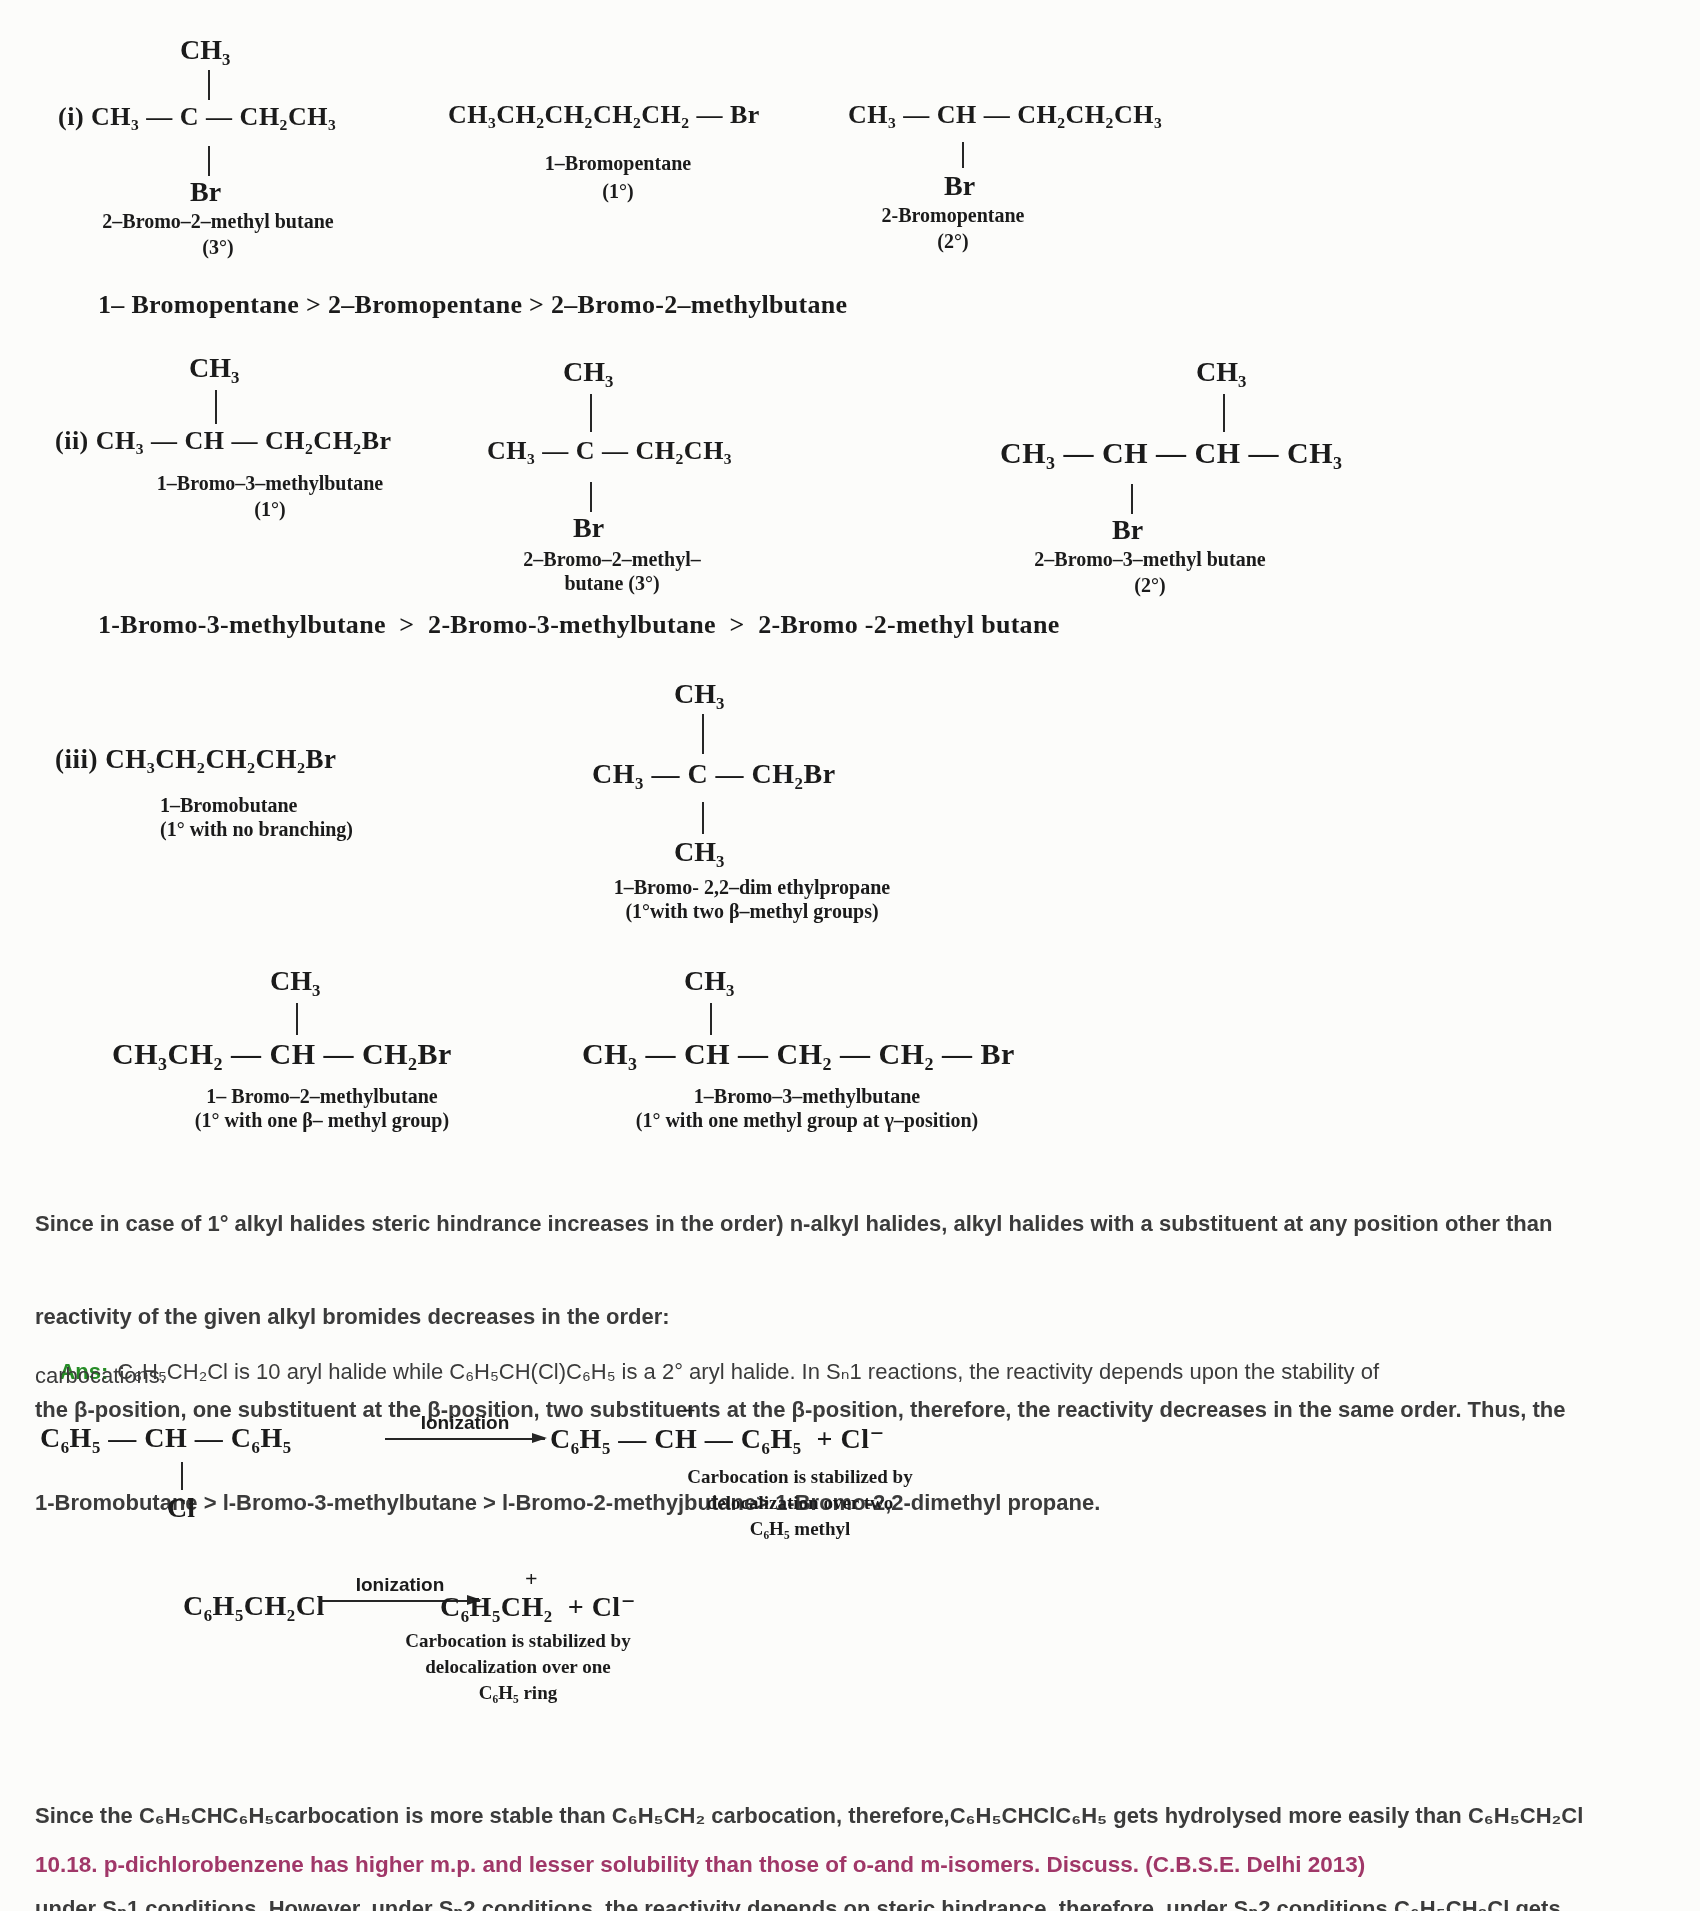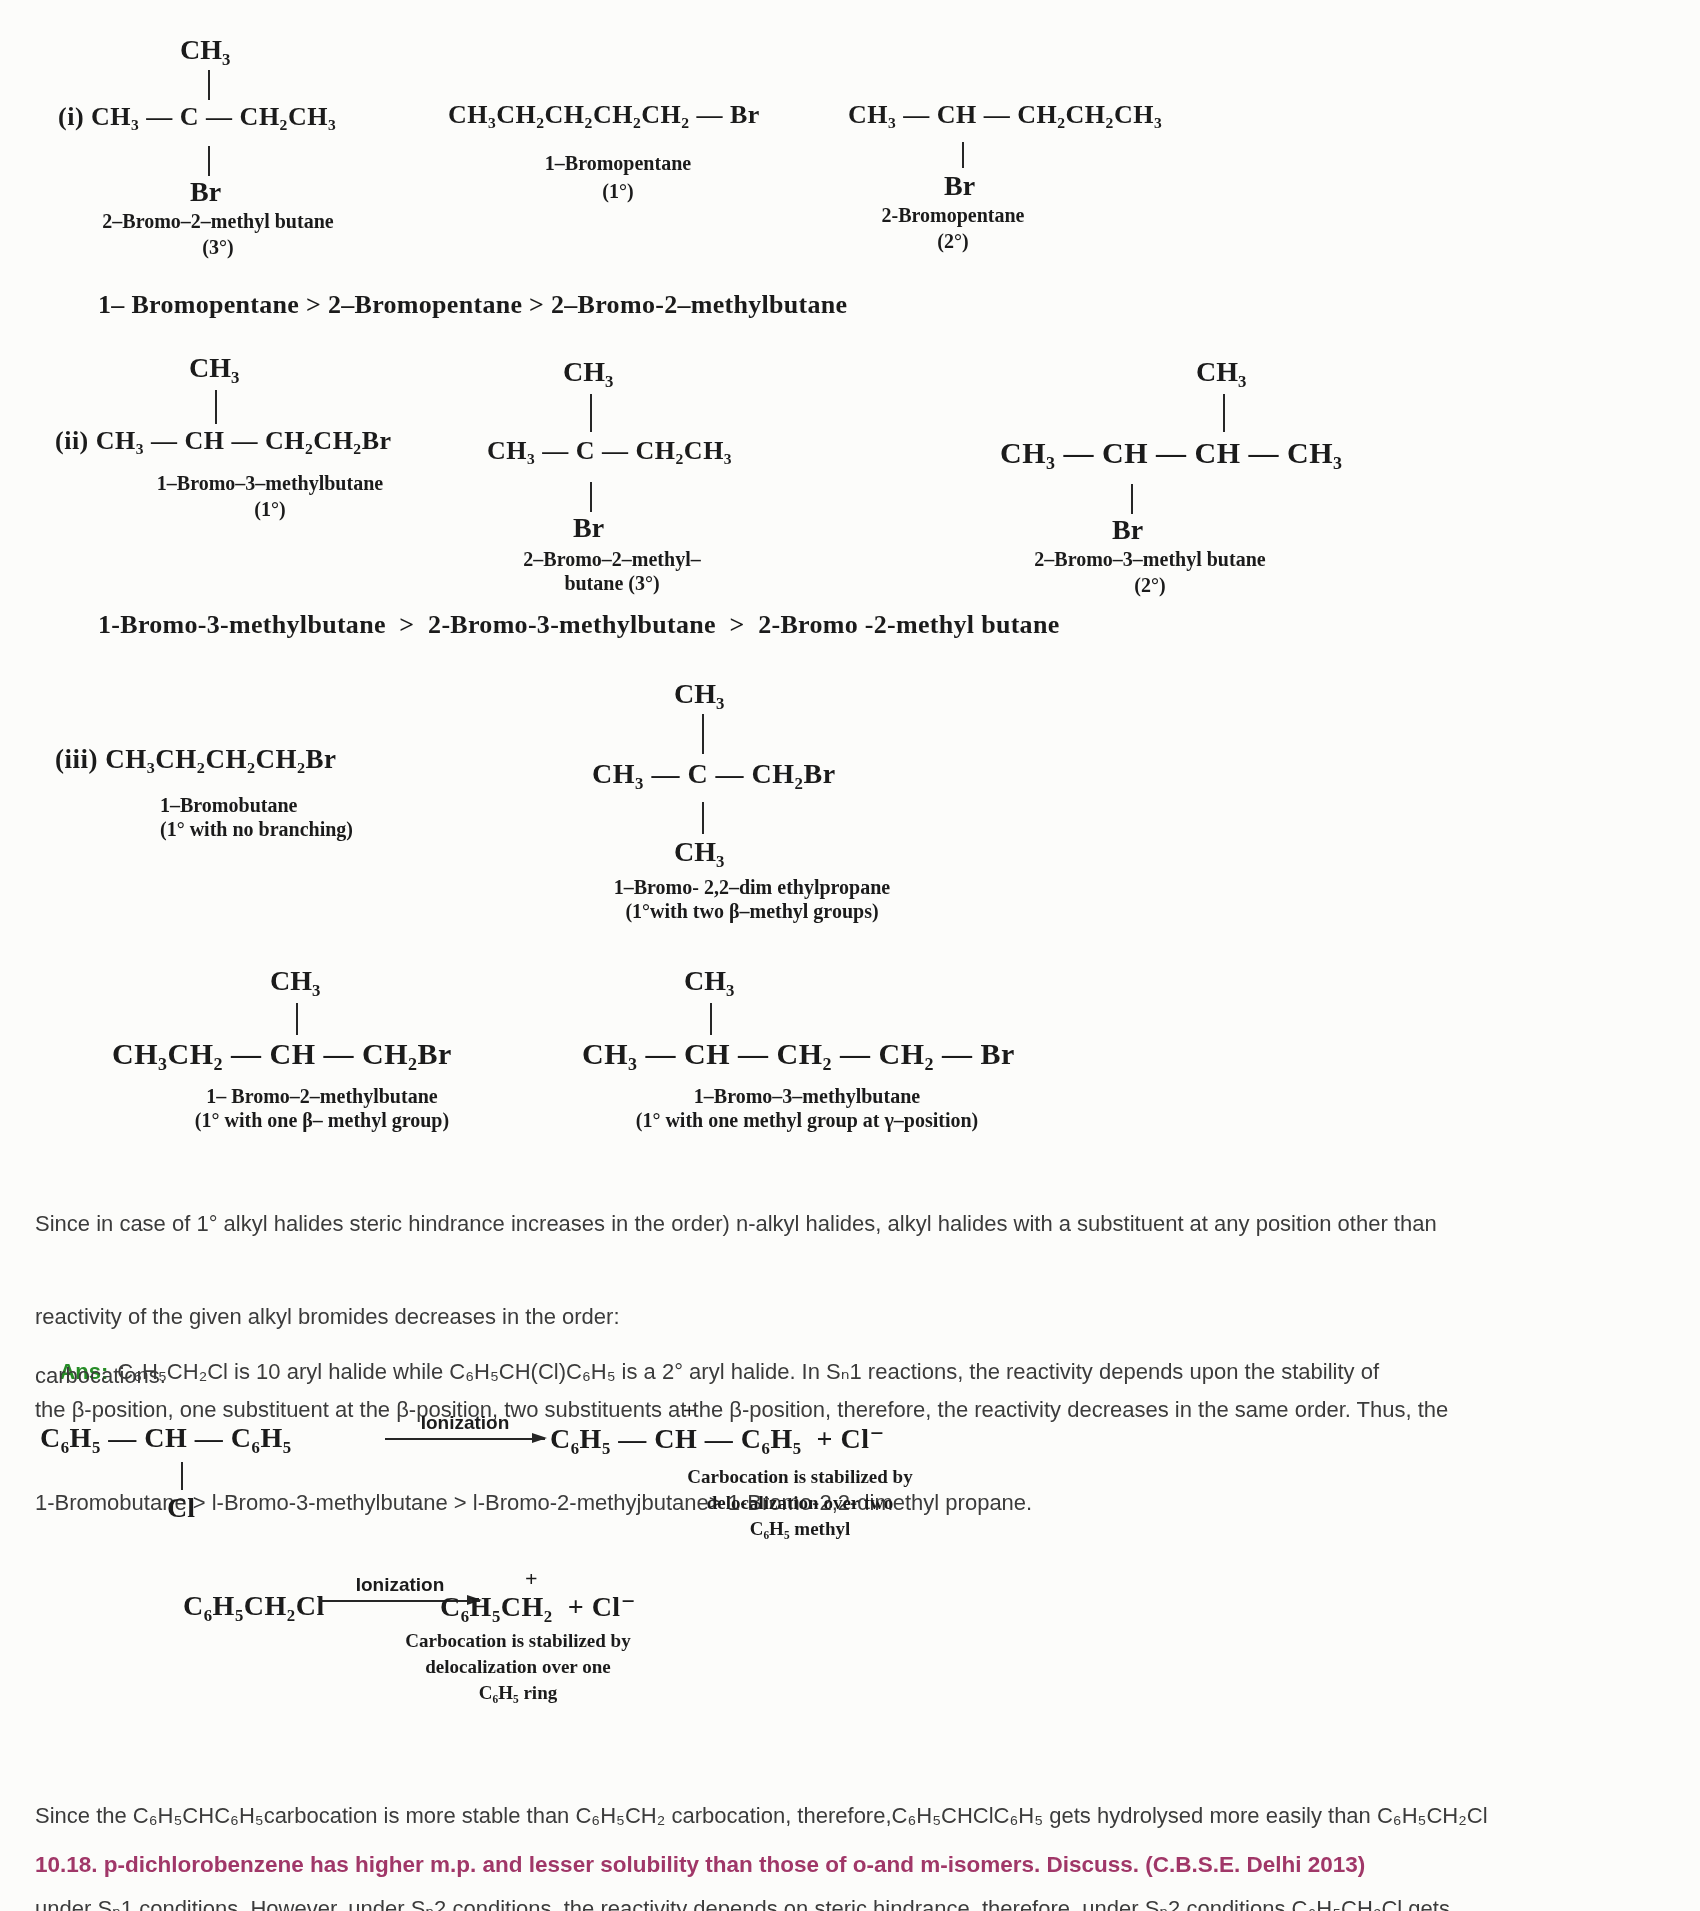--- a/index.html
+++ b/index.html
@@ -31,21 +31,21 @@
   .order{
     position:absolute;white-space:pre;
     font-family:"Liberation Serif","DejaVu Serif",serif;
     font-weight:700;font-size:26px;color:var(--ink,#1b1b1b);letter-spacing:.3px;
   }
   
   .bodyline{
     position:absolute;white-space:pre;
     font-size:22px;line-height:31px;color:var(--body-text,#3b3b3b);
   }
-  .bodyline > div{white-space:pre;}
+  .bodyline > div{white-space:pre;font-weight:bold;}
   .qhead{
     position:absolute;white-space:pre;font-weight:700;font-size:22.5px;
     color:var(--question,#a03768);
   }
   .ansline{position:absolute;white-space:pre;font-size:22px;color:var(--body-text,#3b3b3b);}
   .anslabel{color:var(--answer-green,#268c26);font-weight:700;margin-right:9px;}
   
   .rxn{position:absolute;}
   .rxn-arrow{position:absolute;}
   .rxn-arrow .lbl{

